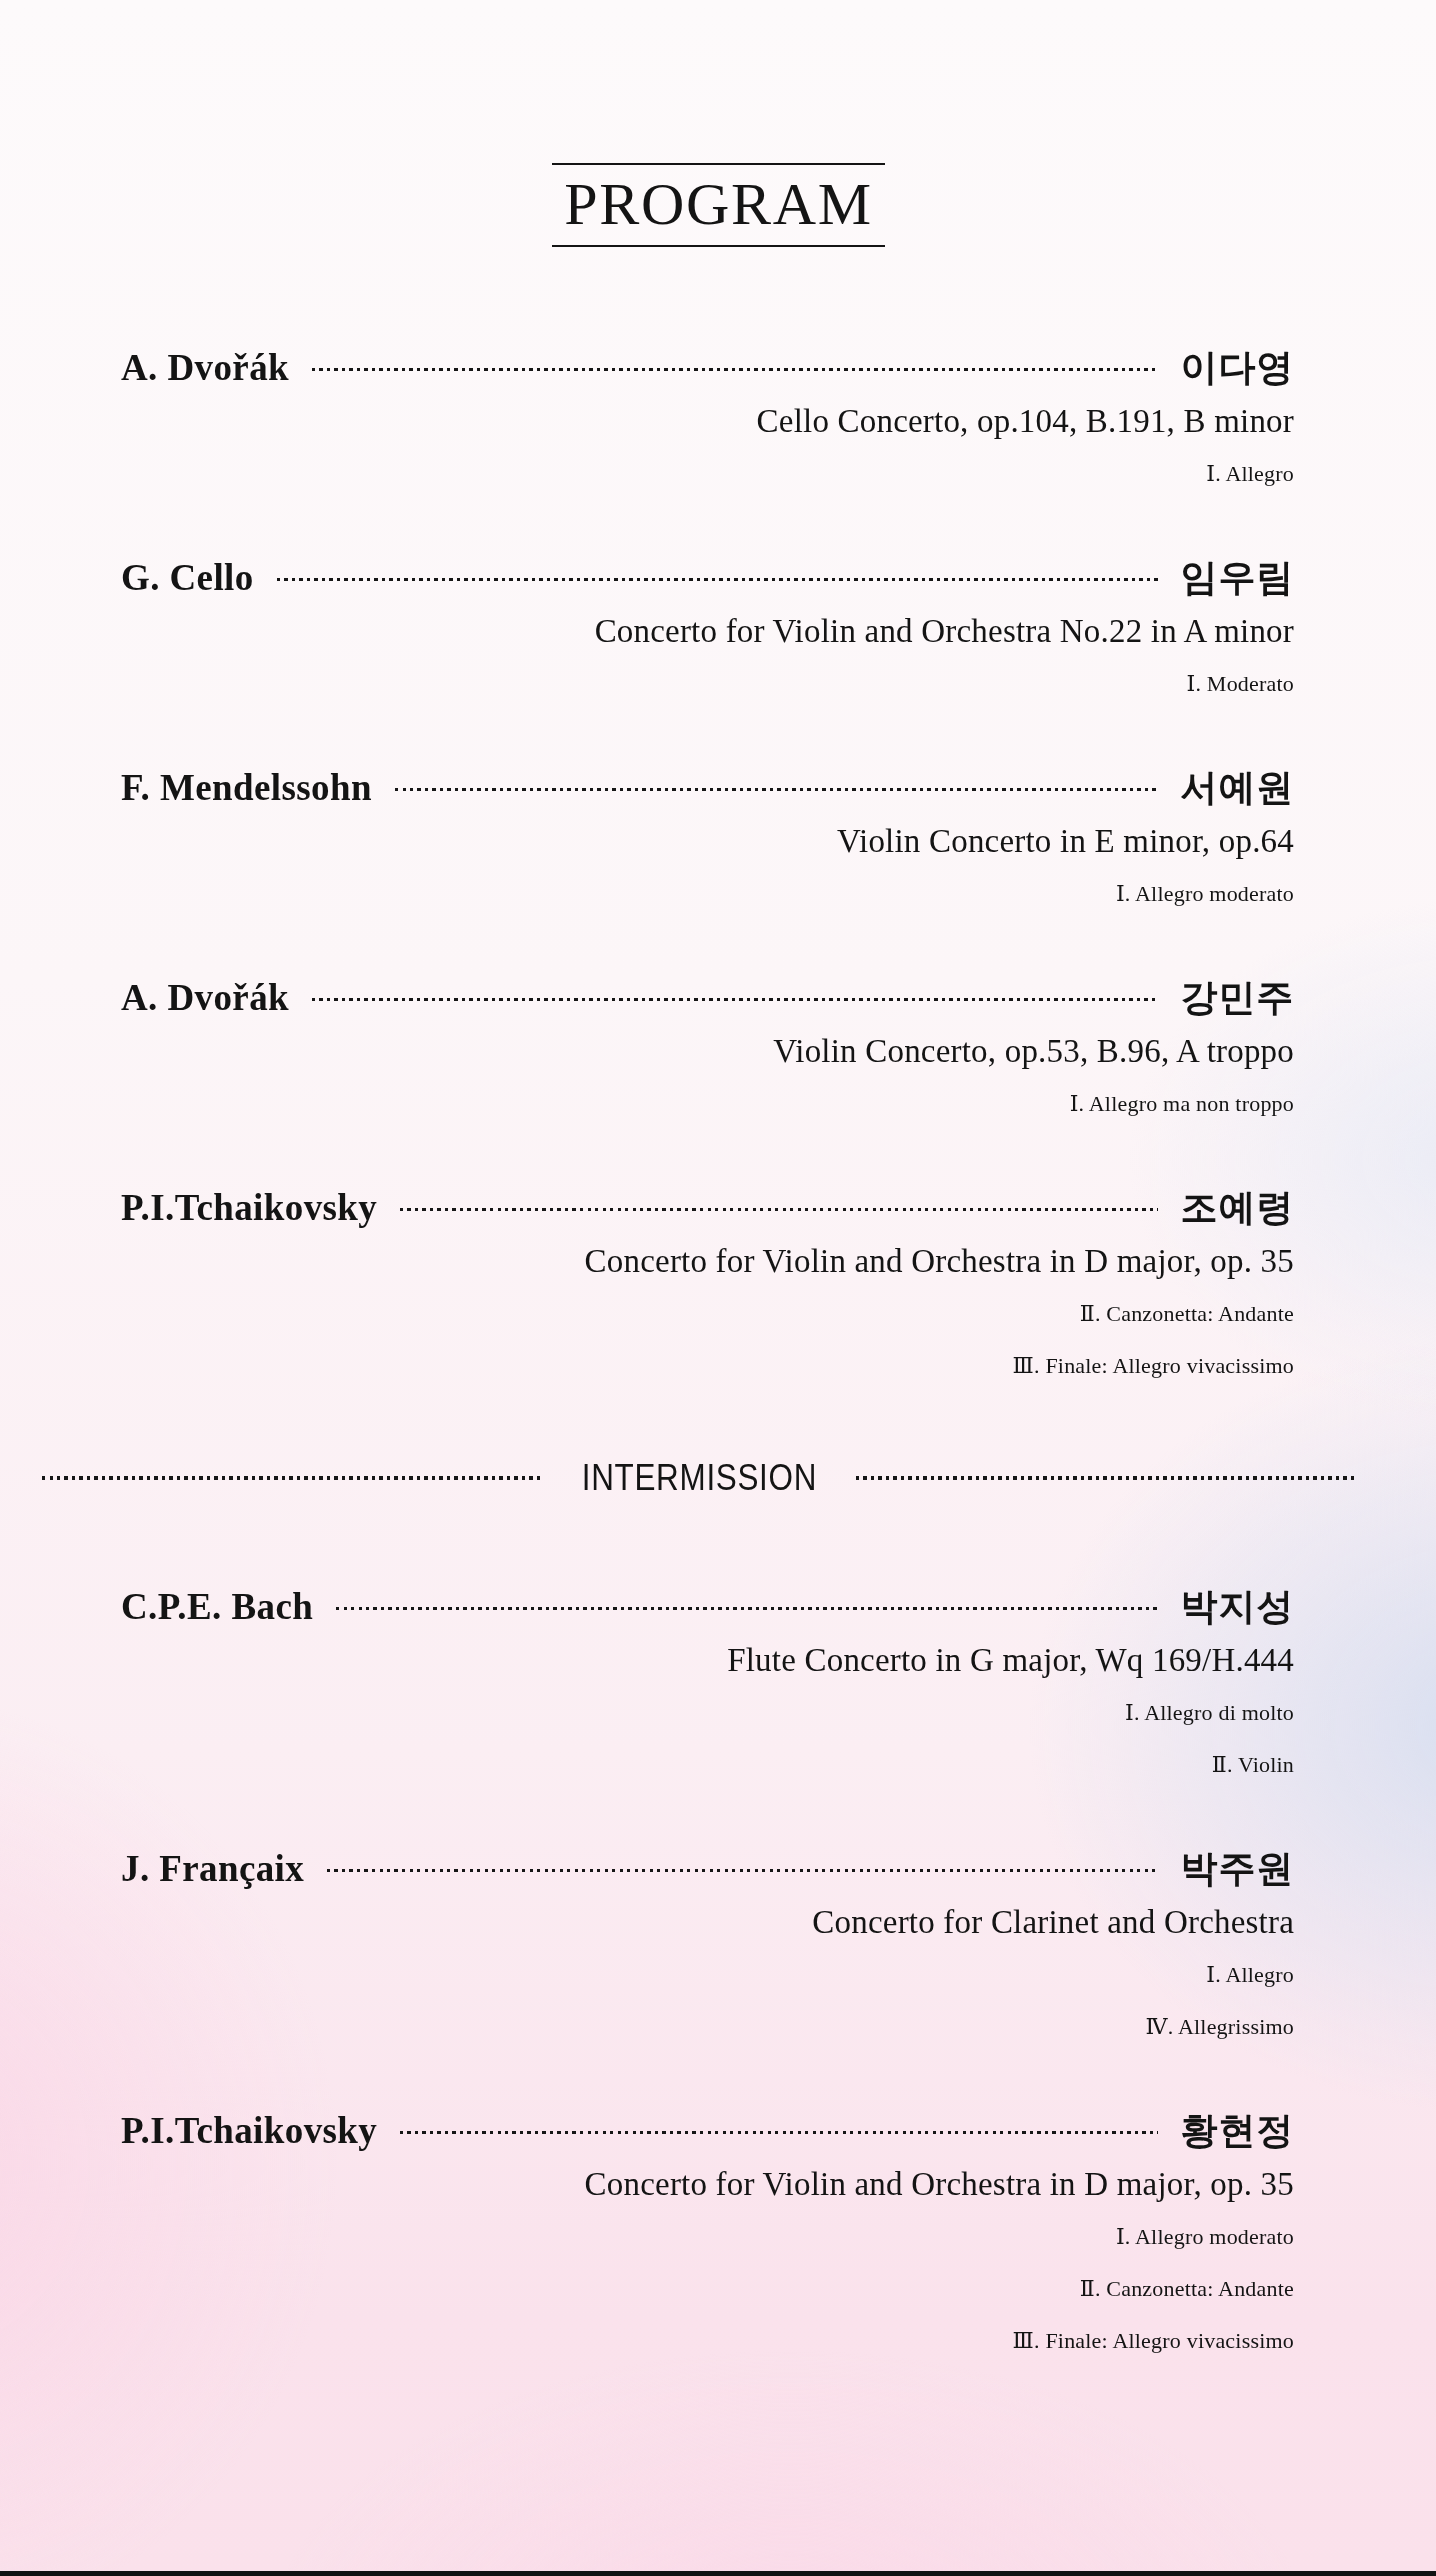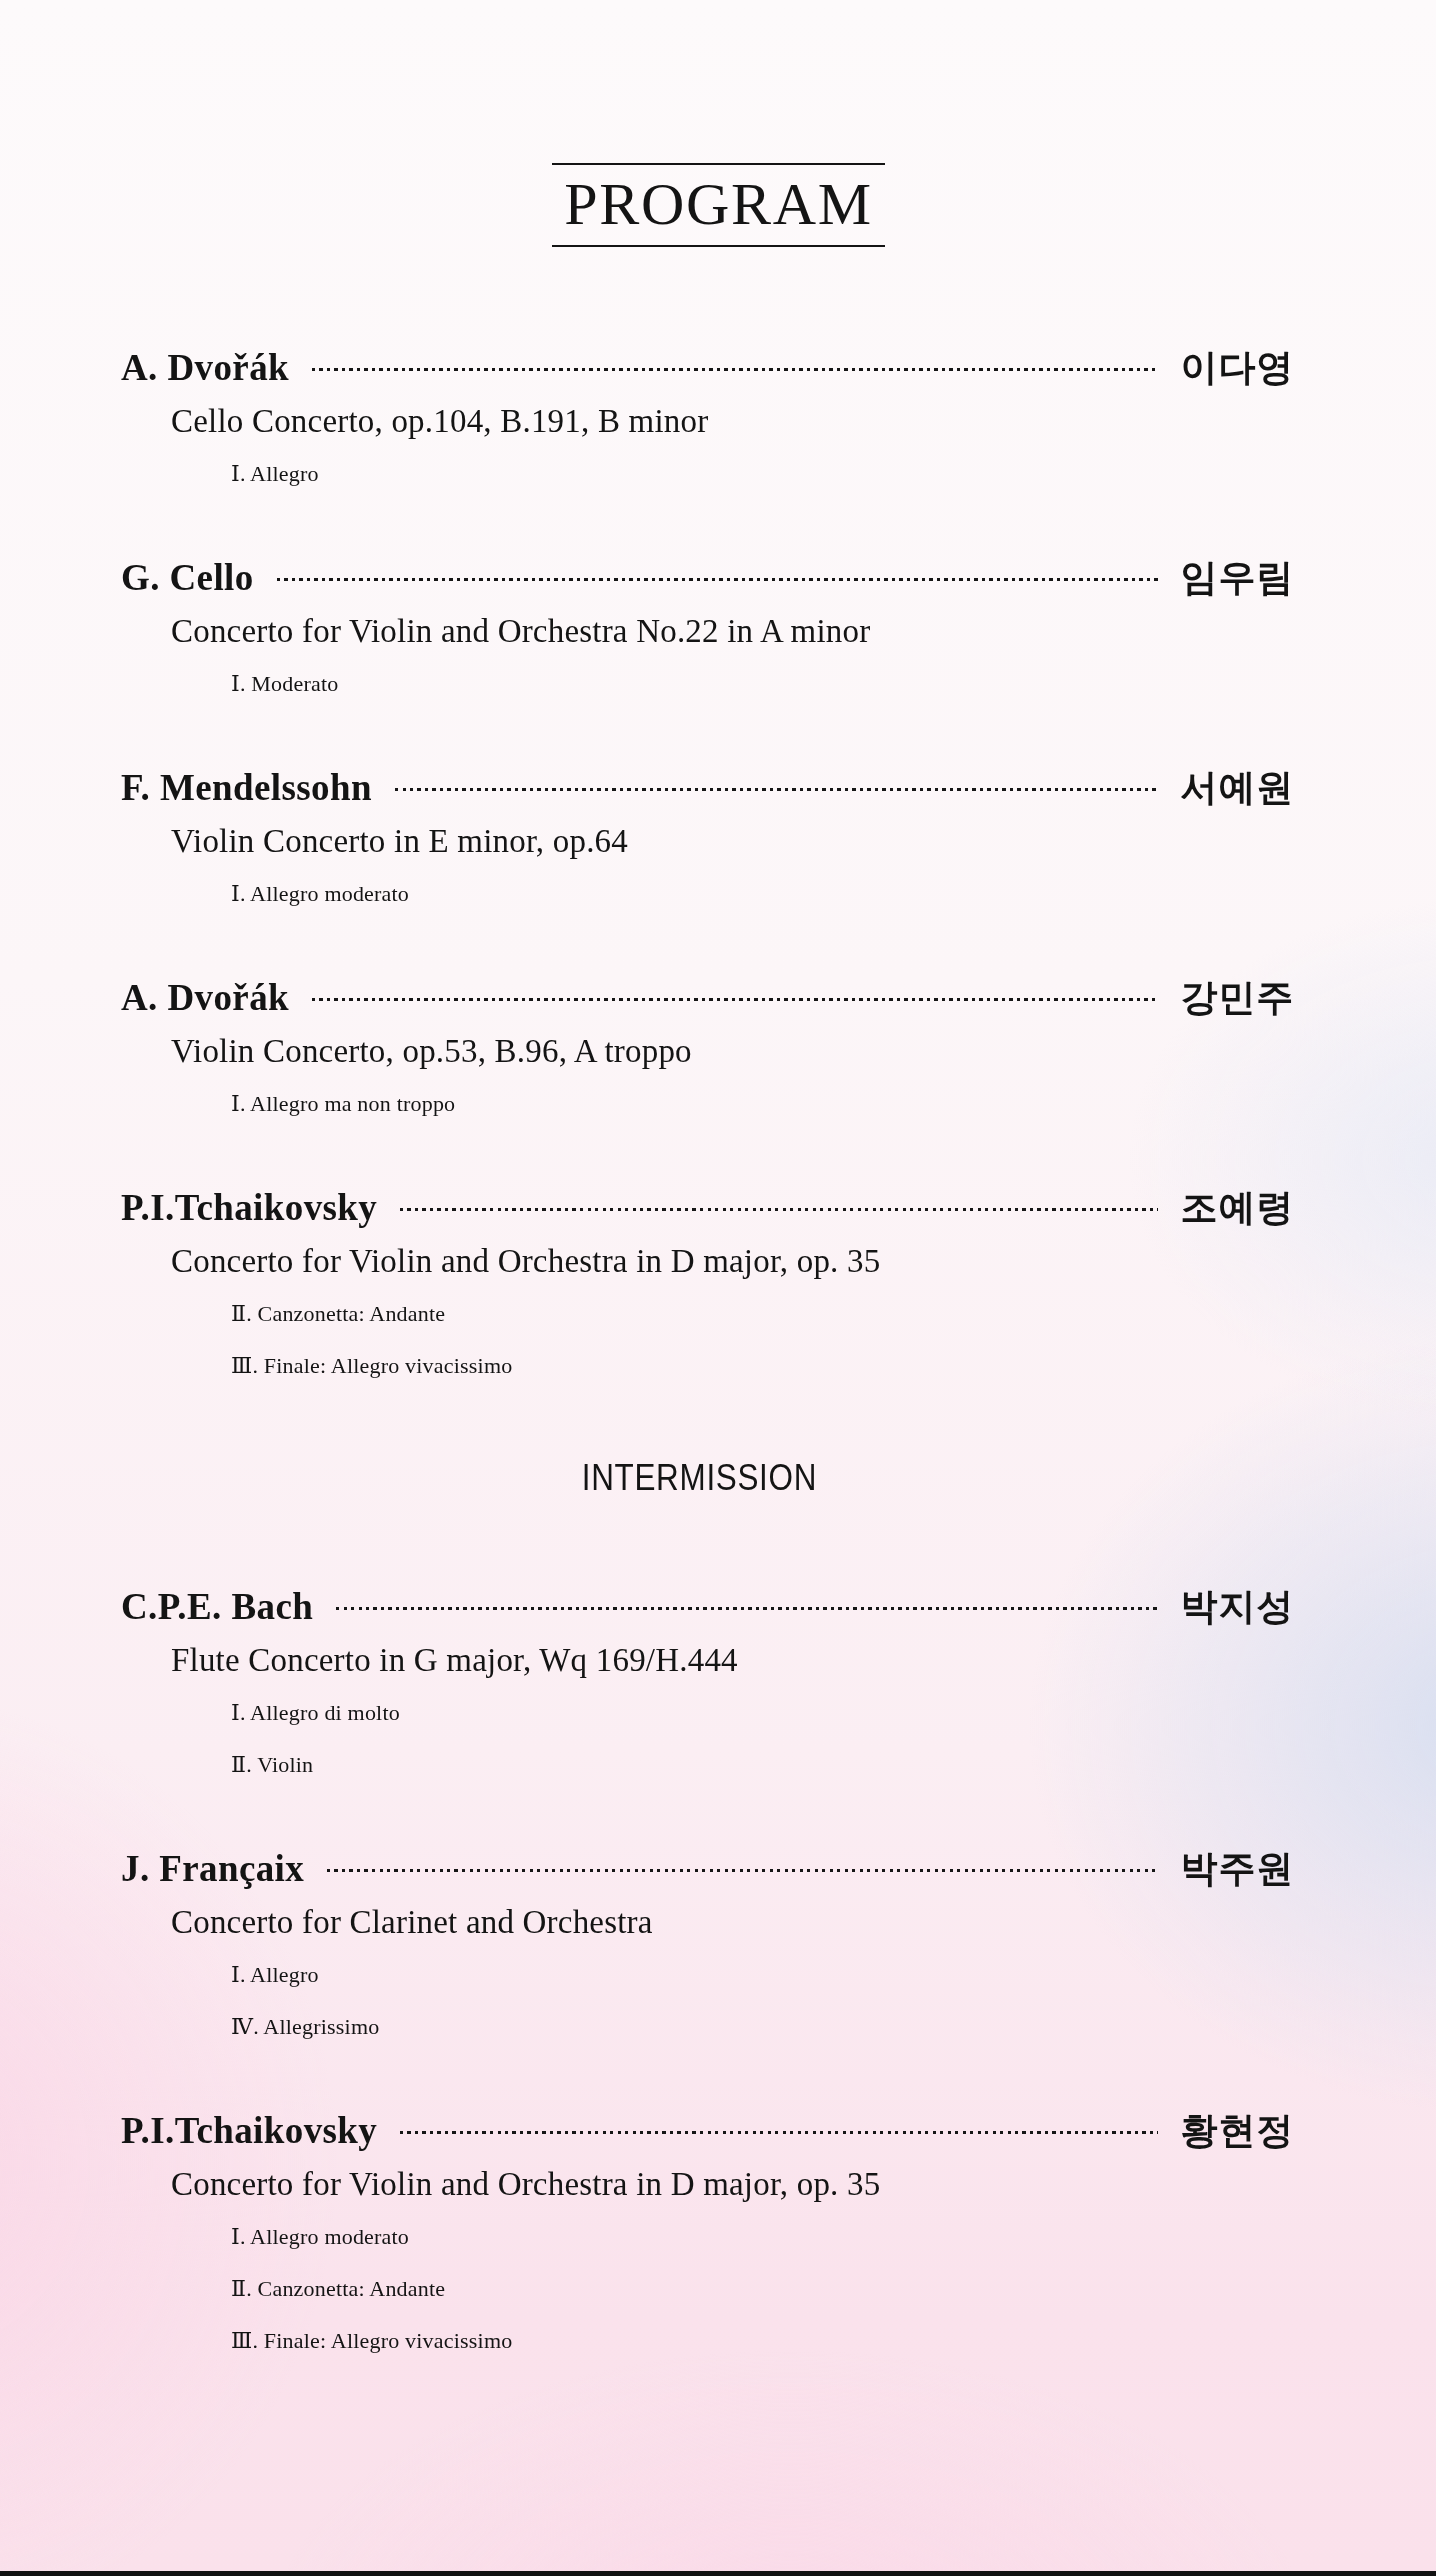--- a/index.html
+++ b/index.html
@@ -37,21 +37,21 @@
     font-weight: 400;
     letter-spacing: 1.7px;
   }
 
   .content {
     margin-top: 93px;
     padding-left: 121px;
     padding-right: 143px;
   }
 
-  .entry { margin-bottom: 50px; }
+  .entry { margin-bottom: 50px; text-align: right; }
   .composer-row {
     display: flex;
     align-items: center;
     line-height: 55px;
     white-space: nowrap;
   }
   .composer {
     font-size: 37px;
     font-weight: 700;
     letter-spacing: 0.4px;
@@ -79,21 +79,20 @@
     line-height: 52px;
     padding-left: 110px;
     letter-spacing: 0.2px;
   }
 
   .intermission {
     display: flex;
     align-items: center;
     margin: 59px -62px 73px -79px; 
     height: 55px;
-    flex-direction: column;
   }
   .intermission .dots {
     flex: 1 1 auto;
     height: 3.3px;
     background-image: repeating-linear-gradient(to right, #161616 0px, #161616 3.3px, transparent 3.3px, transparent 7.5px);
   }
   .intermission .label {
     font-family: "Liberation Sans", "DejaVu Sans", sans-serif;
     font-size: 37px;
     font-weight: 400;

